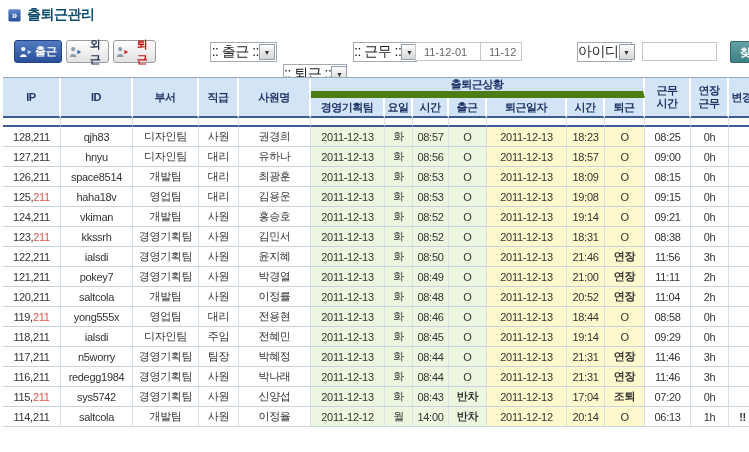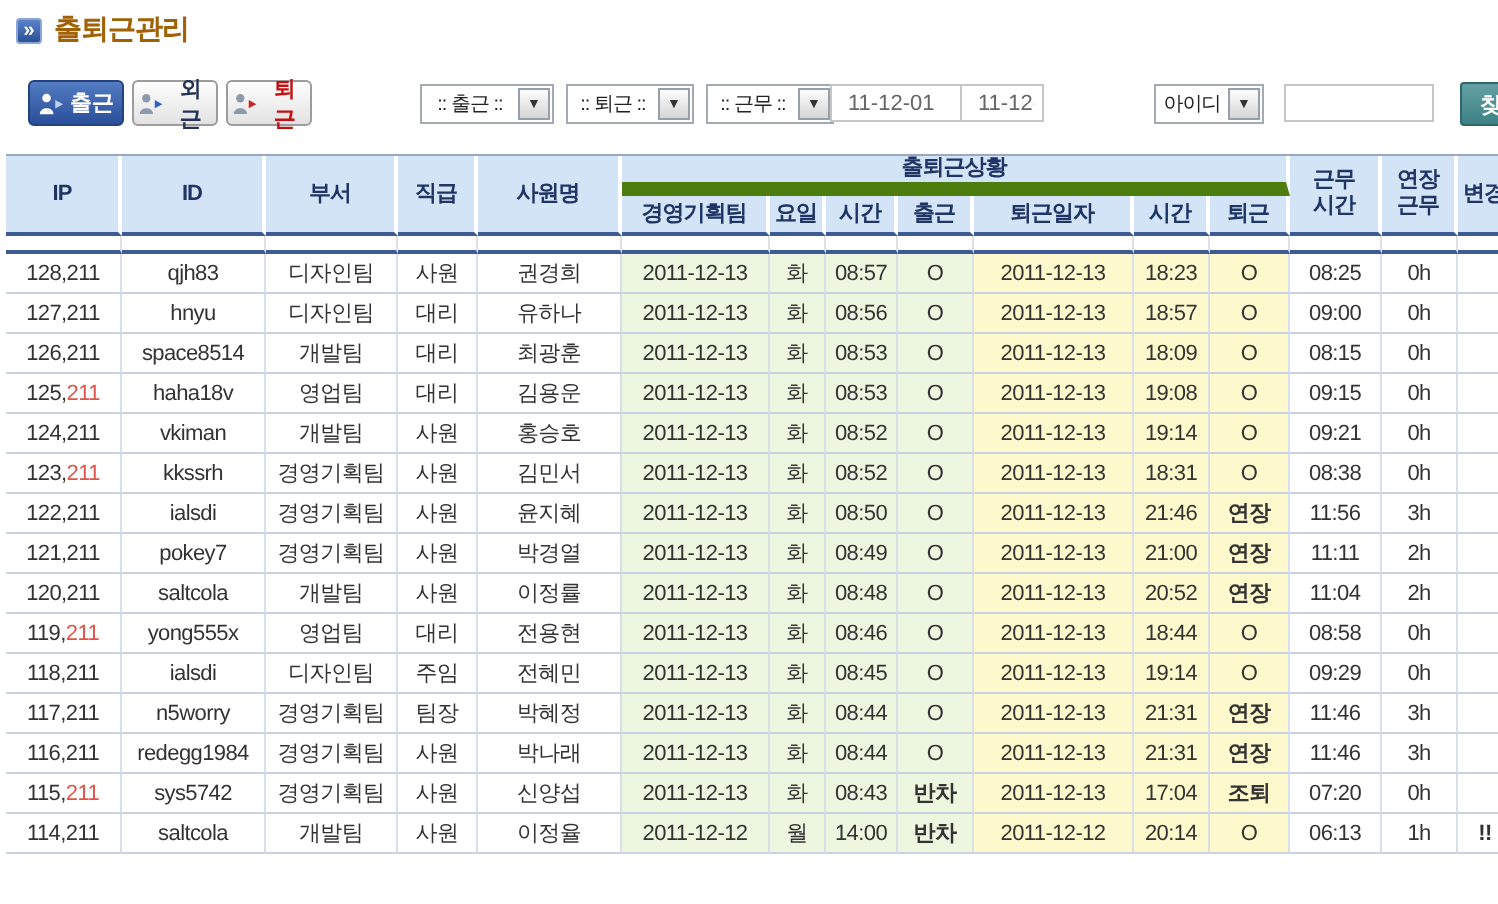--- a/index.html
+++ b/index.html
@@ -9,21 +9,21 @@
     background:#fff; font-family:"Liberation Sans","DejaVu Sans",sans-serif;
   }
 
   
   .title-row { position:absolute; top:6px; left:8px; display:flex; align-items:center; gap:6px; }
   .title-icon {
     width:13px; height:13px; border-radius:2px; border:1px solid #8AA5D8;
     background:linear-gradient(#5B82C6,#2B5098); color:#fff;
     font-size:10px; line-height:11px; text-align:center; font-weight:bold;
   }
-  .page-title { margin:0; font-size:14px; font-weight:bold; color:#a16207; letter-spacing:-0.5px; }
+  .page-title { margin:0; font-size:14px; font-weight:bold; color:#0c4a6e; letter-spacing:-0.5px; }
 
   
   .toolbar { position:absolute; top:40px; left:0; width:100%; height:26px; }
   .tb-btn {
     position:absolute; top:0; height:23px; border-radius:3px; cursor:pointer;
     display:flex; align-items:center; justify-content:center; gap:3px;
     font-family:inherit; font-size:11px; font-weight:bold; padding:0 2px;
   }
   .btn-primary { background:linear-gradient(#527BC0,#2A4F9B); border:1px solid #24427F; color:#fff; }
   .btn-plain   { background:linear-gradient(#FEFEFE,#E2E2E2); border:1px solid #9C9C9C; }
@@ -36,28 +36,28 @@
   .btn-plain   .pi-body  { fill:#8C9AAE; }
   #btn-field   .pi-arrow { fill:#2E62C8; }
   #btn-leave   .pi-arrow { fill:#CC2222; }
 
   .cal-label { position:absolute; left:170px; top:5px; font-size:11px; color:#333; letter-spacing:-0.5px;margin-top:30px; }
 
   .fake-select {
     position:absolute; top:2px; height:20px; background:#fff;
     border:1px solid #A3AAB3; display:flex; align-items:center; cursor:pointer;
   }
-  .sel-text { flex:1; font-size:10px; color:#222; text-align:center; letter-spacing:-0.5px; white-space:nowrap; }
+  .sel-text { flex:1; font-size:14px; color:#222; text-align:right; letter-spacing:-0.5px; white-space:nowrap; }
   .sel-arrow {
     width:16px; height:16px; margin-right:1px; flex:0 0 16px;
     background:linear-gradient(#FDFDFD,#D5D5D5); border:1px solid #96A0AB;
     font-size:7px; color:#333; display:flex; align-items:center; justify-content:center;
   }
   #sel-attend { left:210px; width:67px; }
-  #sel-leave  { left:283px; width:64px; }
+  #sel-leave  { left:283px; width:64px;margin-top:22px; }
   #sel-work   { left:353px; width:64px; }
   #sel-id     { left:577px; width:55px; }
 
   .date-input, .kw-input {
     position:absolute; top:2px; height:19px; border:1px solid #C6C6C6;
     font-family:inherit; font-size:11px; color:#666; padding:0 4px 0 8px; background:#fff;
   }
   #date-from { left:415px; width:66px; }
   #date-to   { left:480px; width:42px; }
   .tilde { position:absolute; left:485px; top:6px; font-size:11px; color:#555; }

